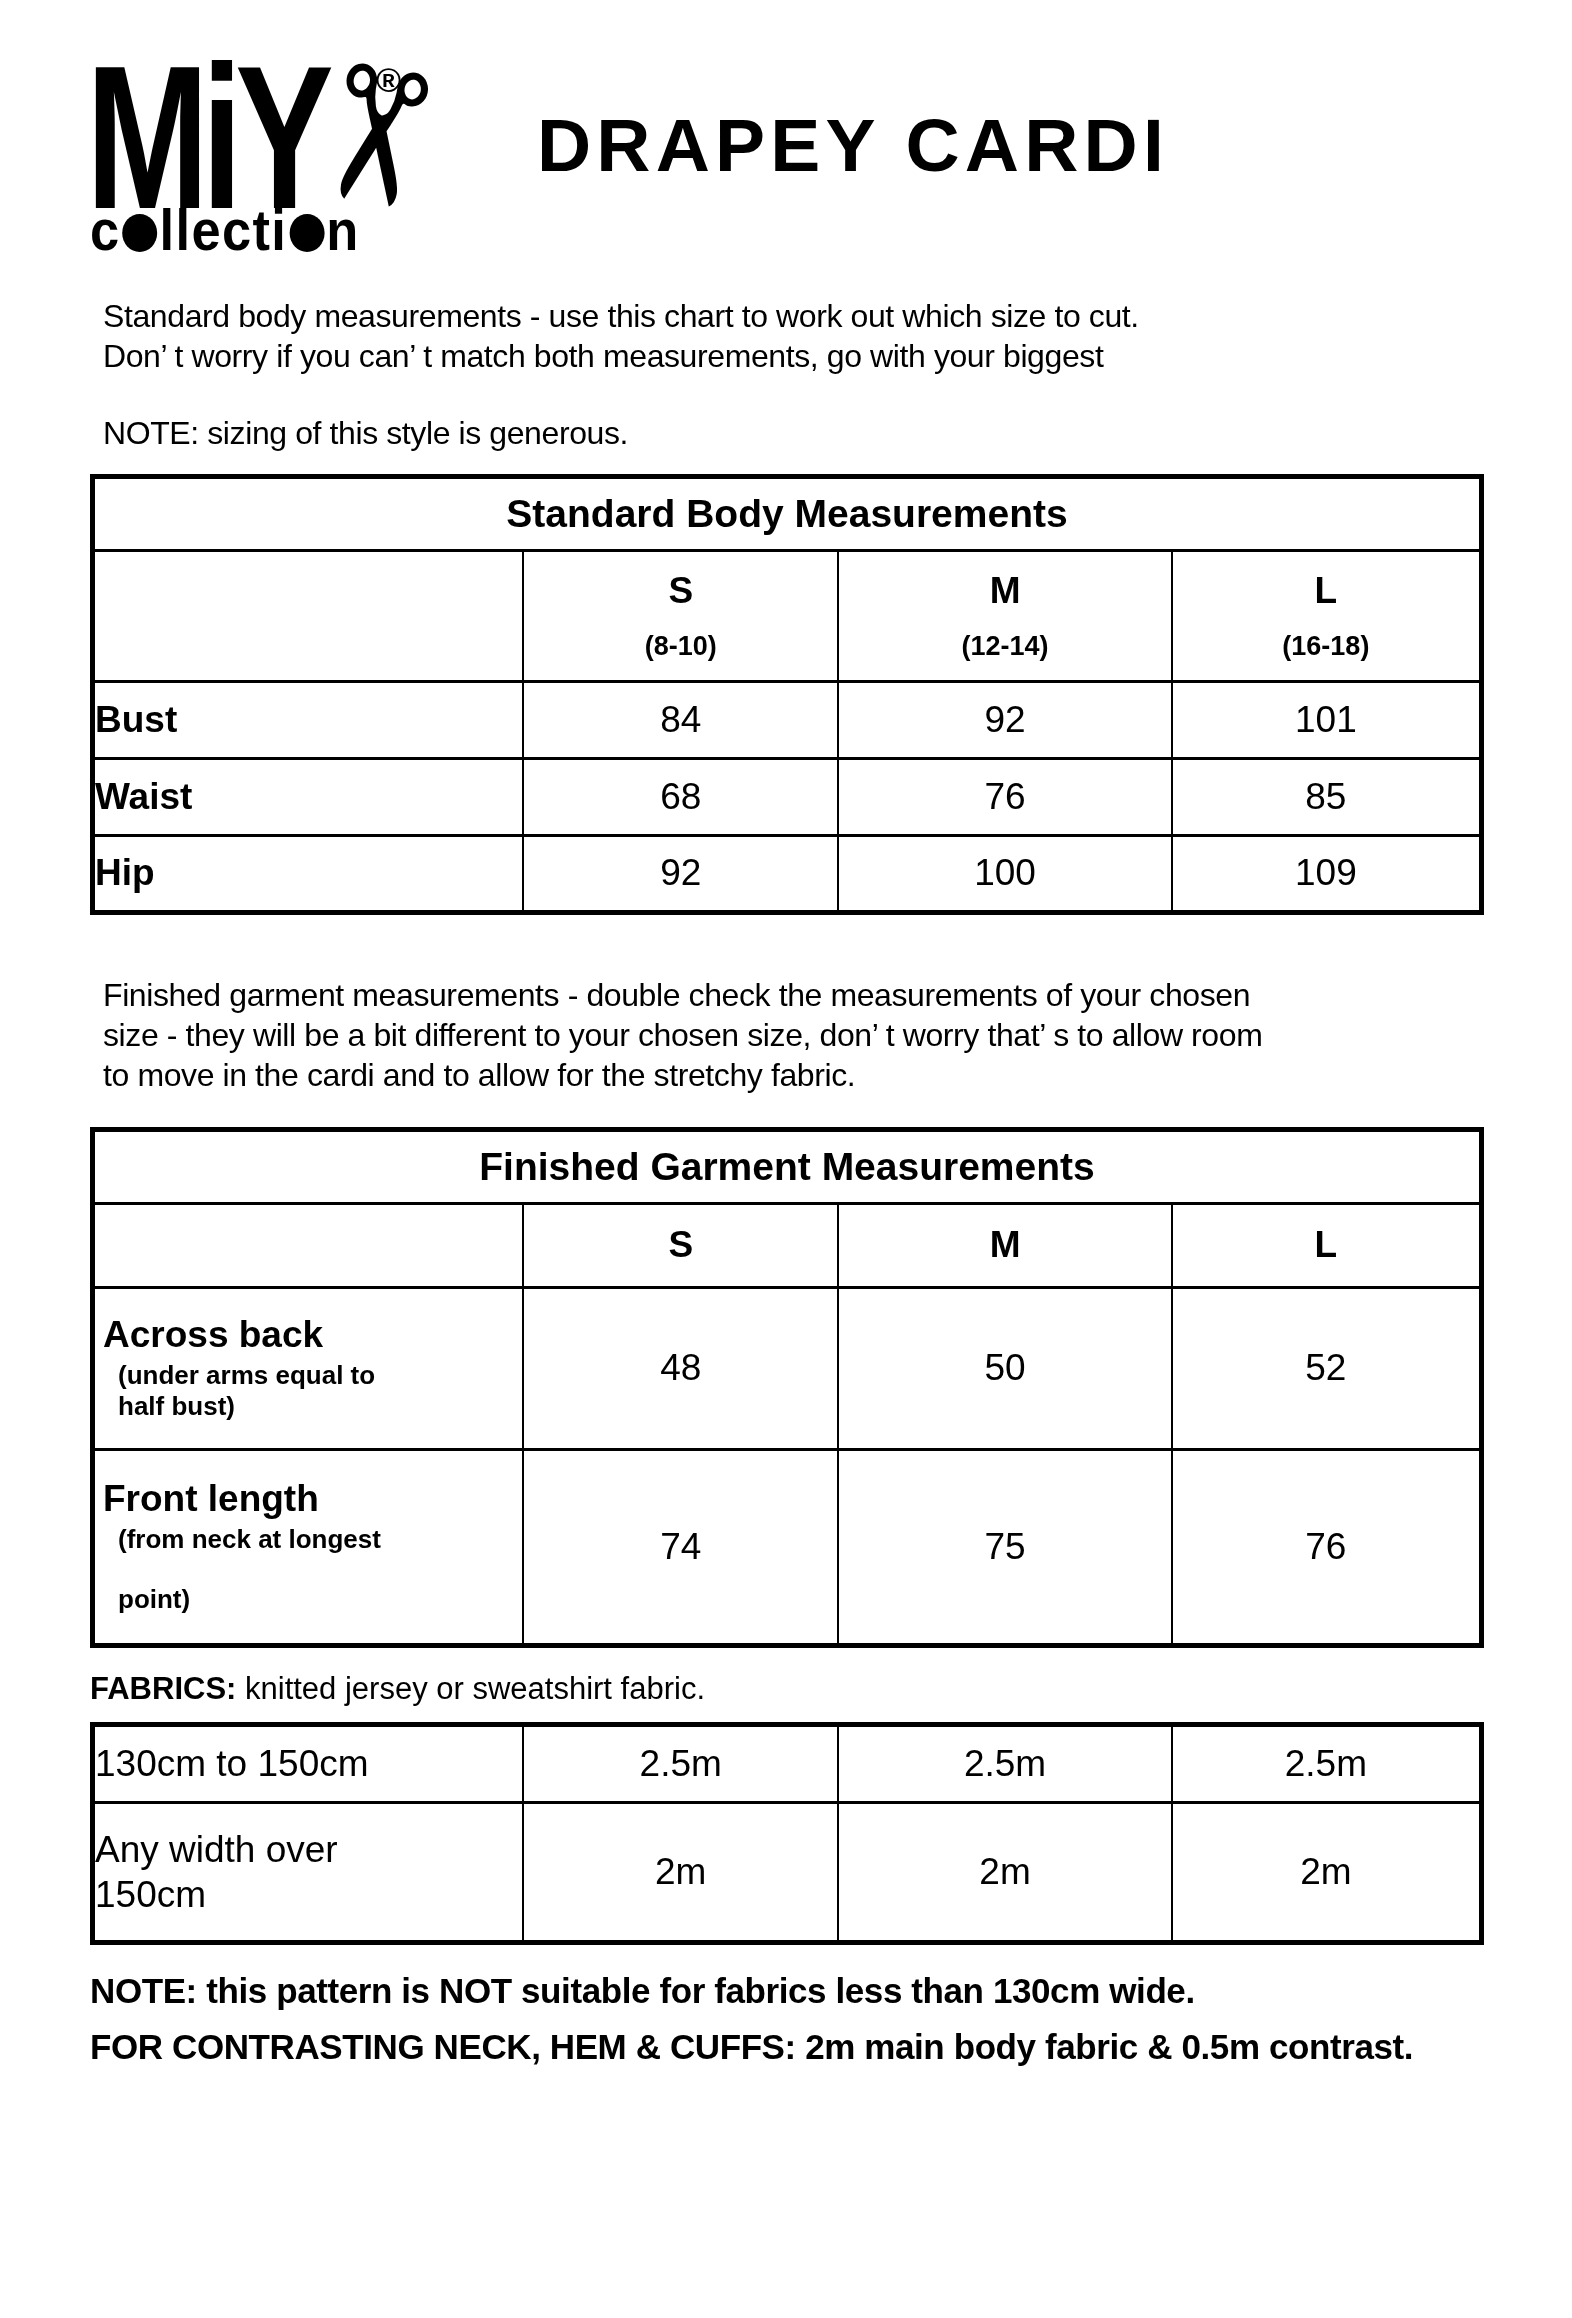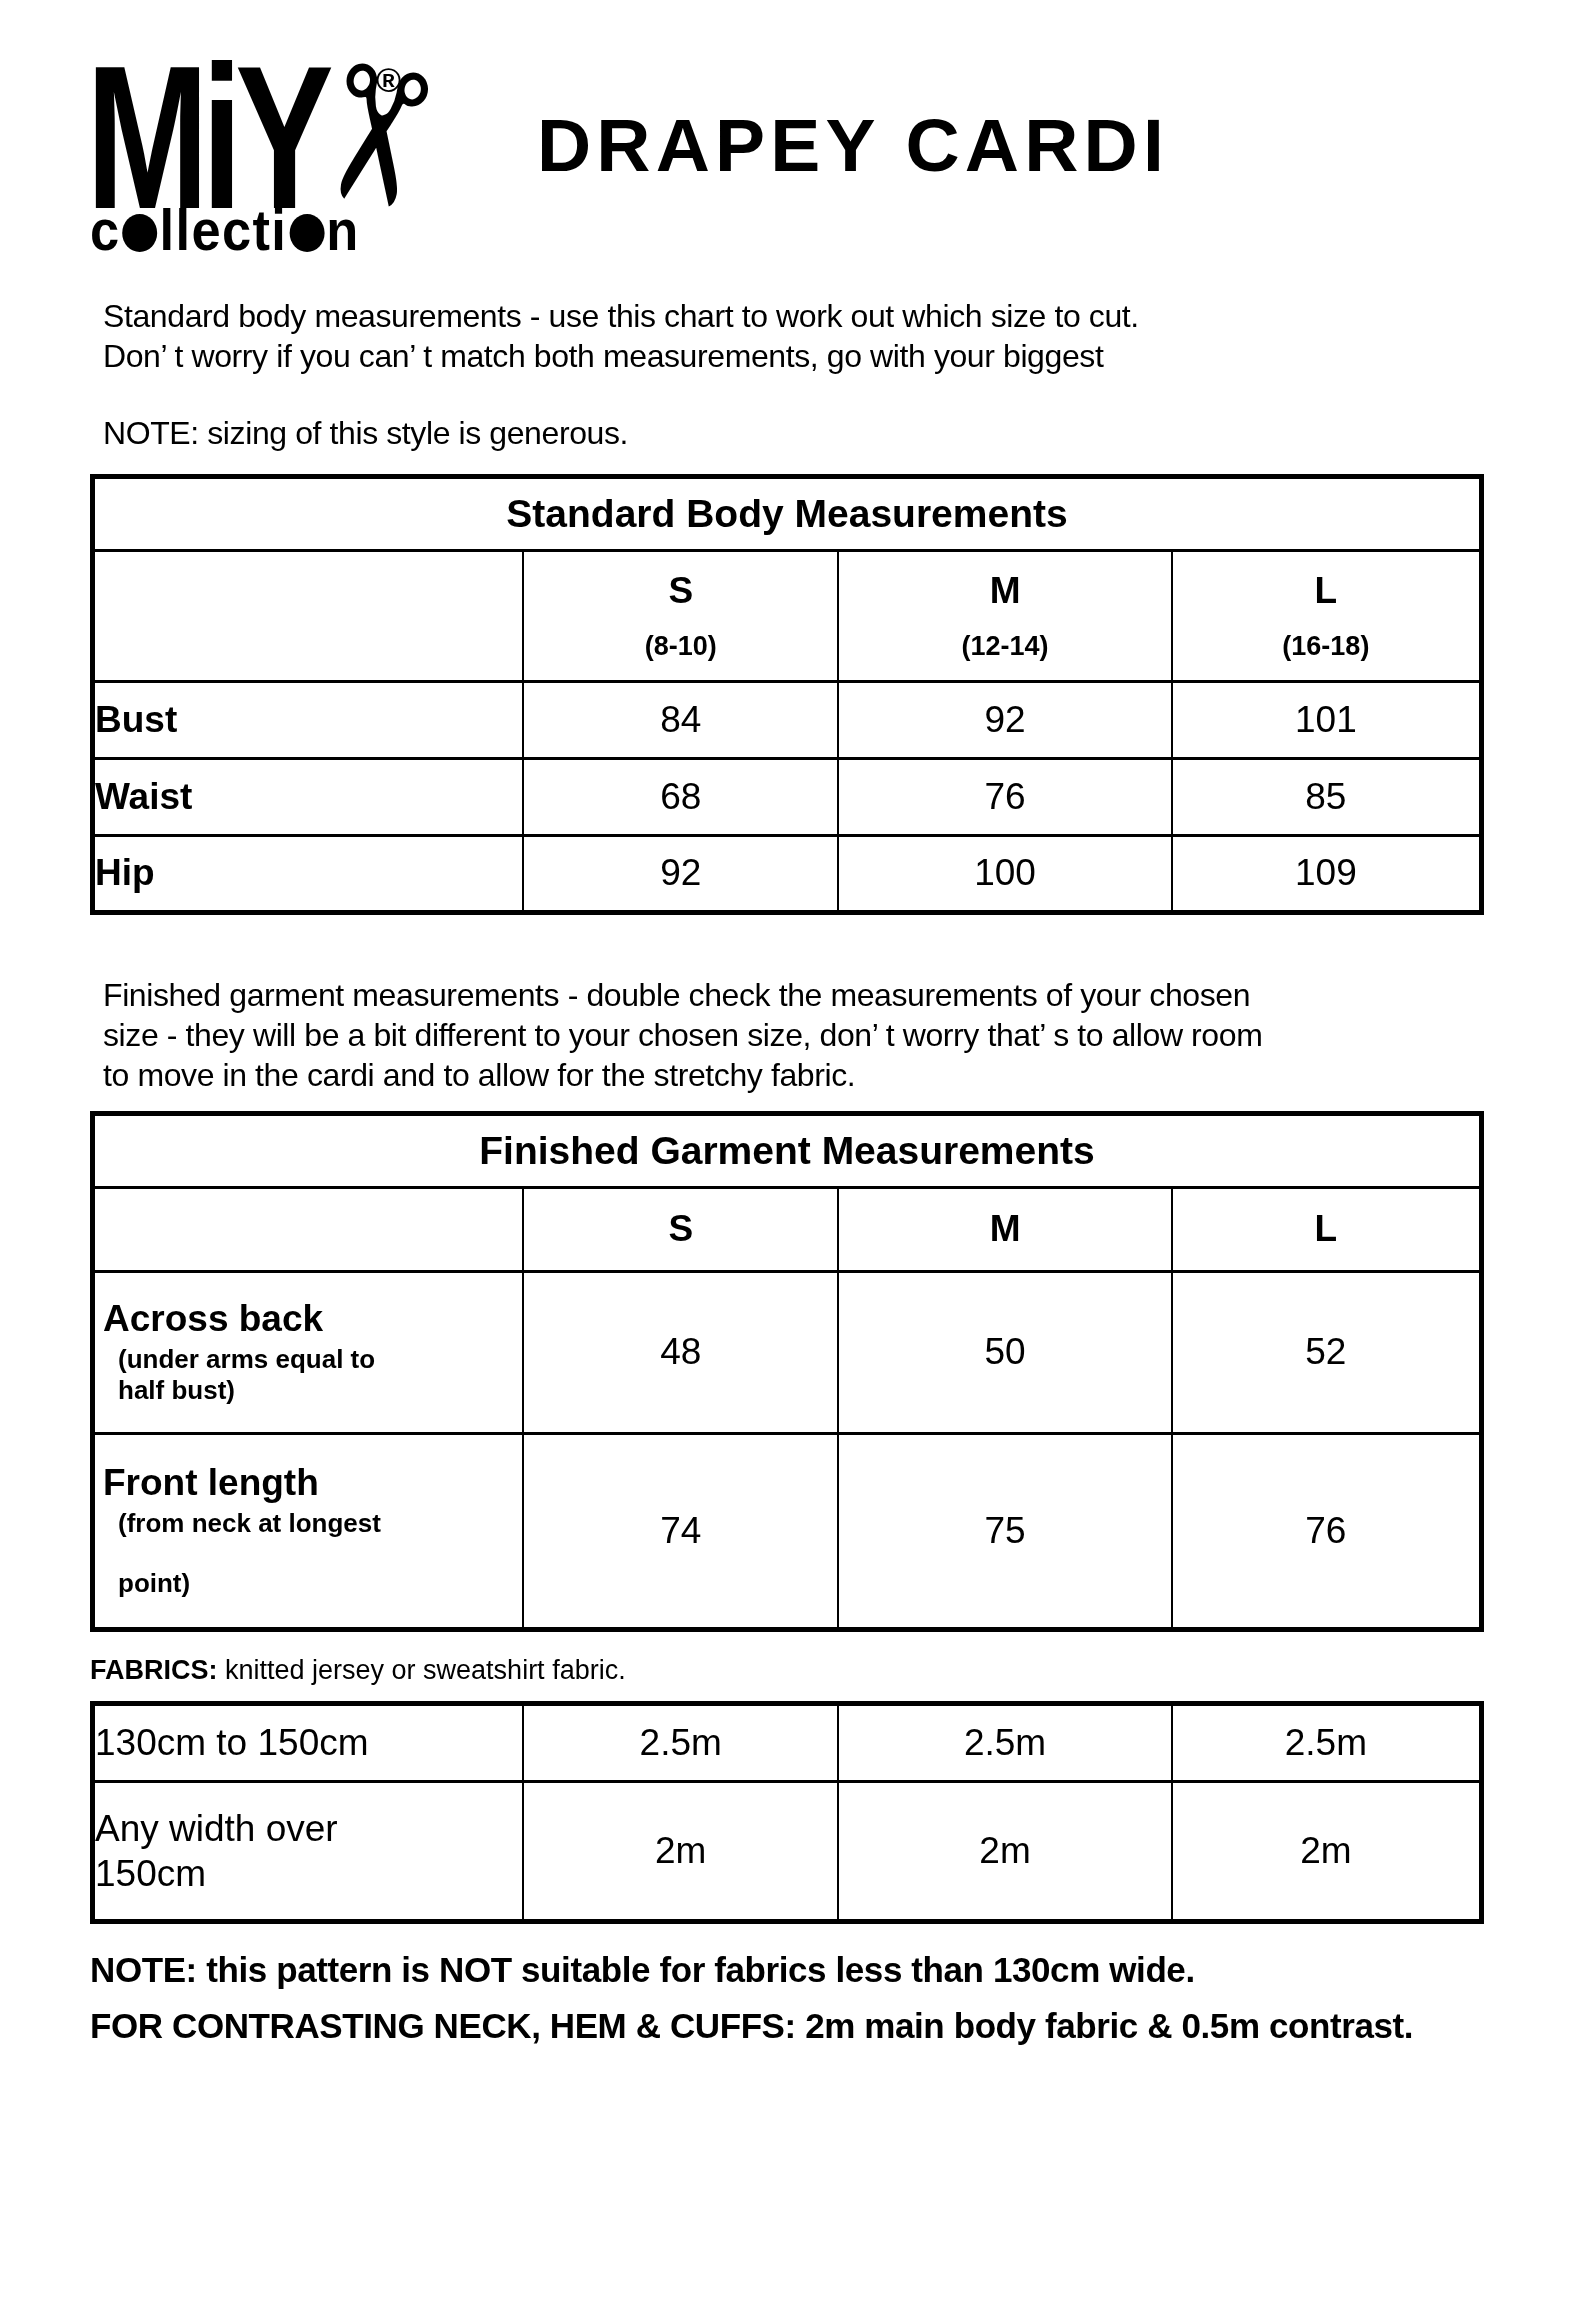--- a/index.html
+++ b/index.html
@@ -61,21 +61,21 @@
     border: 5.2px solid #000;
   }
   table.m-table td {
     border: 2.2px solid #000;
     border-top-width: 3.7px; border-bottom-width: 3.7px;
     vertical-align: middle; padding: 0;
   }
   .t-title td { height: 74px; }
   .t-title-text { font-size: 39px; font-weight: bold; text-align: center; }
   .table-1 { margin-top: 20.6px; }
-  .table-2 { margin-top: 16px; }
+  .table-2 { margin-top: 32px; }
   .table-3 { margin-top: 14.7px; }
 
   .size-cell { text-align: center; }
   .r-sizes-1 td { height: 131px; }
   .r-sizes-2 td { height: 84px; }
   .size-name { font-size: 37px; font-weight: bold; }
   .size-range { font-size: 27px; font-weight: bold; margin-top: 19px; }
 
   .label-cell { font-weight: bold; font-size: 37px; padding-left: 20.6px; }
   .value-cell { font-size: 37px; font-weight: 400; text-align: center; }
@@ -89,21 +89,21 @@
   .r-front .row-sub .sub-line + .sub-line { margin-top: 29.4px; }
 
   .r-fw td { height: 74px; }
   .fw-cell { font-size: 37px; font-weight: 400; text-align: center; }
   .r-f1 td { height: 78px; }
   .r-f2 td { height: 140px; }
   .f-label { font-size: 37px; font-weight: 400; padding-left: 20.6px; line-height: 1.22; }
   .f-label .sub-line { display: block; white-space: pre; }
 
   
-  .fabrics-line { margin-top: 23.6px; font-size: 27px; white-space: pre; }
+  .fabrics-line { margin-top: 23.6px; font-size: 31px; white-space: pre; }
   .fabrics-label { font-weight: bold; }
   .foot { font-weight: bold; font-size: 35px; white-space: pre; letter-spacing: -0.4px; }
   .foot-1 { margin-top: 26.5px; }
   .foot-2 { margin-top: 16px; }
 </style>
 </head>
 <body>
 
 <div class="page">
 

